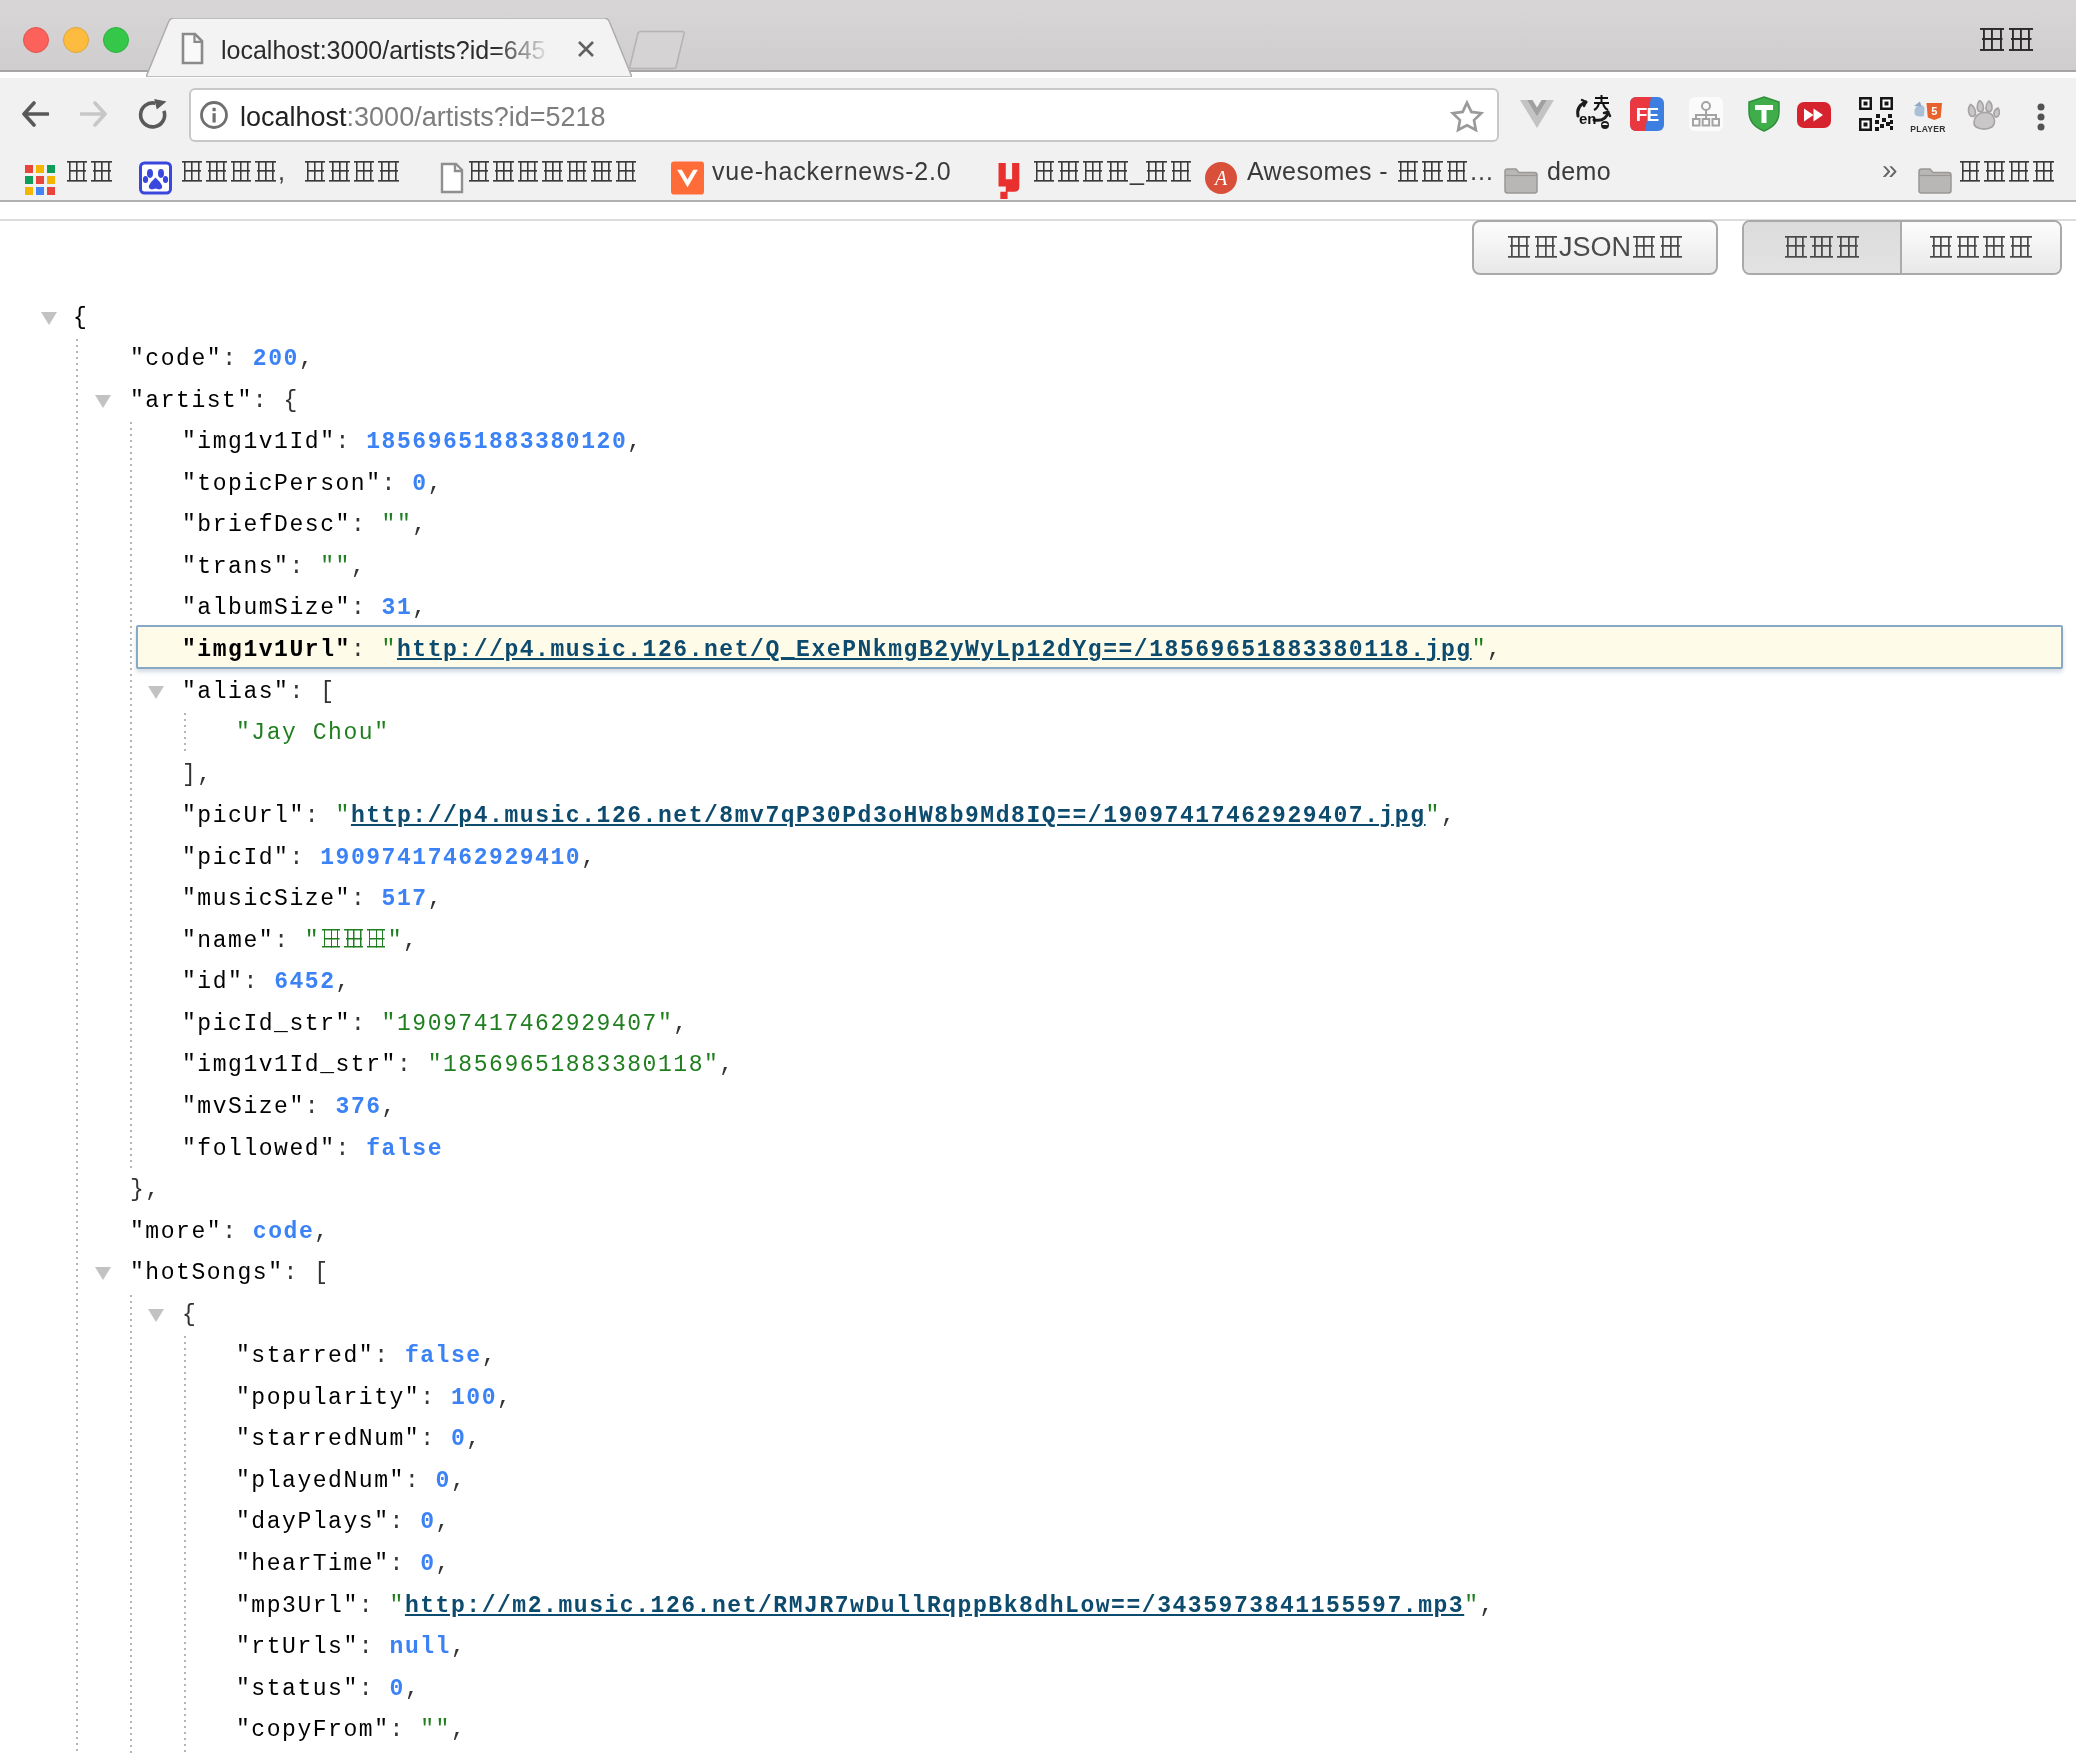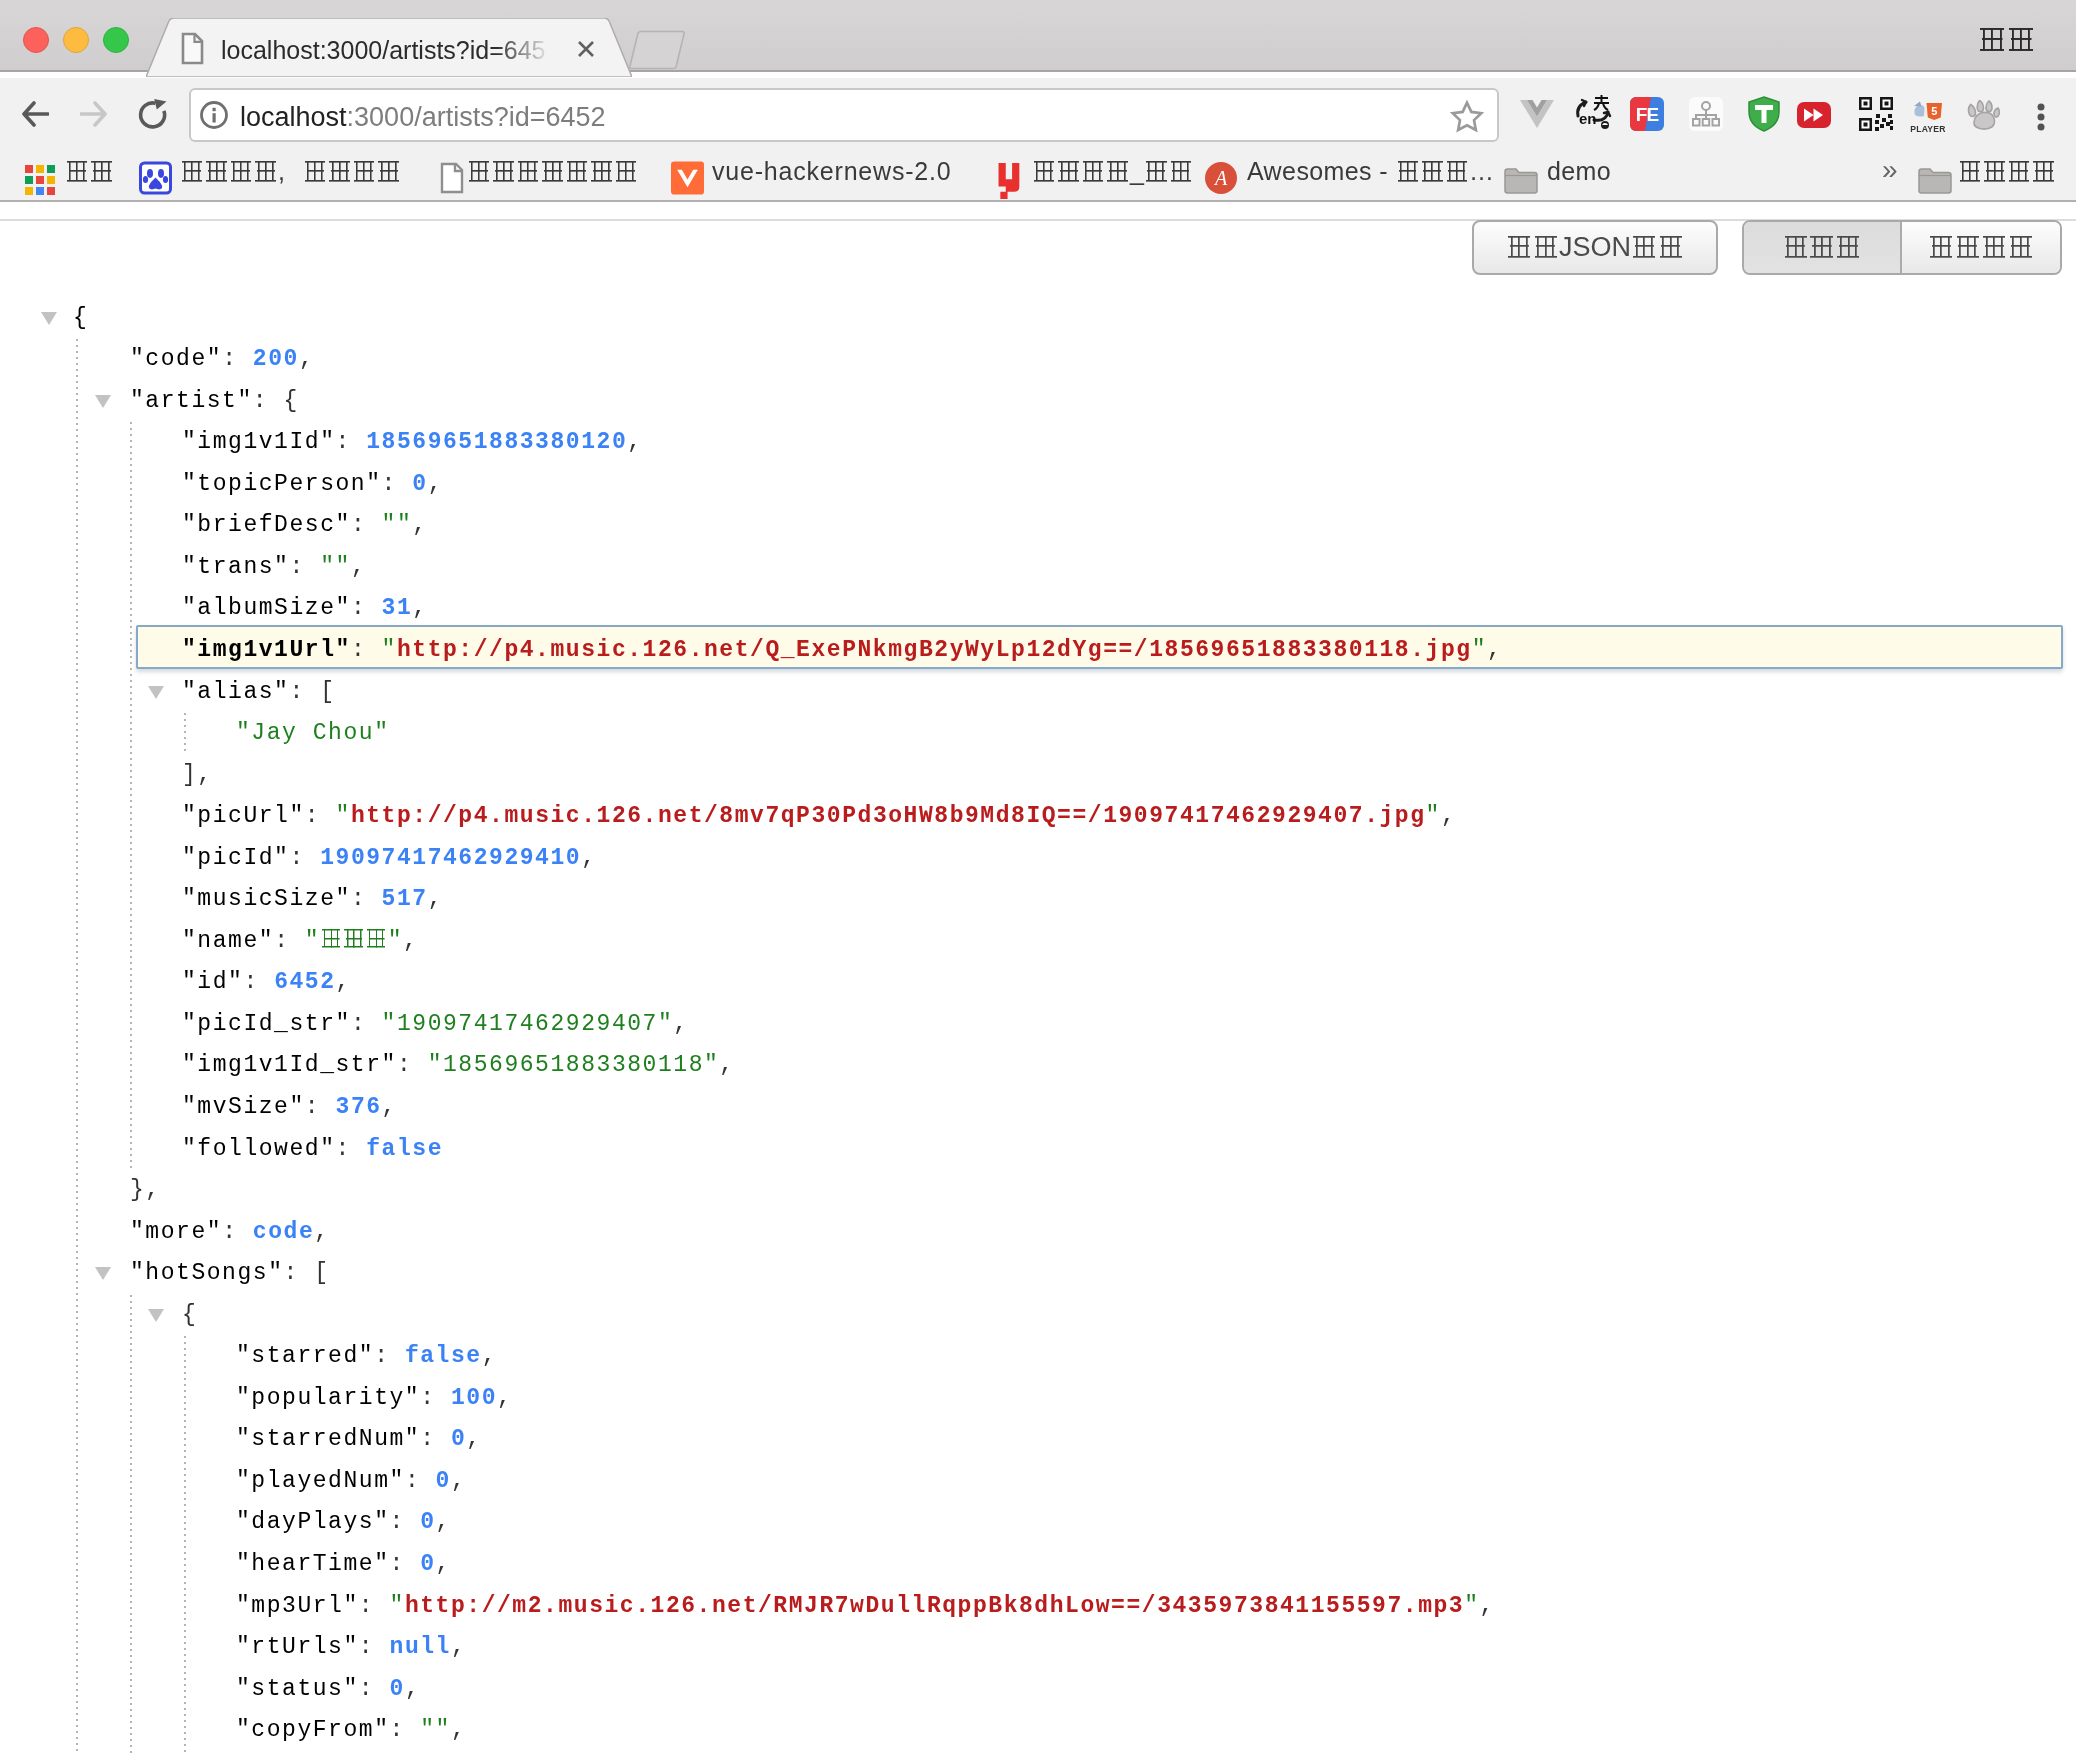--- a/index.html
+++ b/index.html
@@ -48,21 +48,21 @@
 #seg .sa{width:159px;background:linear-gradient(#dcdcdc,#e2e2e2);border-right:2px solid #ababab;line-height:51px}
 #seg .sb{width:159px;background:linear-gradient(#fdfdfd,#e8e8e8);line-height:51px}
 
 #json{position:absolute;left:0;top:93.6px;width:2076px;
   font-family:"Liberation Mono",monospace;font-size:23px;letter-spacing:1.55px;color:#333}
 .row{position:relative;height:41.55px;line-height:41.55px;white-space:pre}
 .l0{padding-left:73px}.l1{padding-left:130px}.l2{padding-left:182px}.l3{padding-left:236px}
 .k{color:#000}
 .n{color:#3b82f6;font-weight:bold}
 .s{color:#1f7f1f}
-.a{color:#b91c1c;font-weight:bold;}
+.a{color:#0c4a6e;font-weight:bold;text-decoration:underline}
 .tri{position:absolute;top:14px;width:0;height:0;border-left:8px solid transparent;
   border-right:8px solid transparent;border-top:13px solid #c2c2c2}
 .t0{left:41px}.t1{left:95px}.t2{left:148px}
 .guide{position:absolute;width:2px;
   background:repeating-linear-gradient(to bottom,#b5b5b5 0 2px,transparent 2px 6px)}
 #hl{position:absolute;left:136px;top:421px;width:1927px;height:44px;background:#fefbe8;
   border:2px solid #87a9c5;border-radius:2px;box-shadow:0 3px 4px rgba(130,150,170,.35)}
 </style>
 </head>
 <body>
@@ -96,21 +96,21 @@
   <svg class="navicon" style="left:137px;top:21px" width="32" height="32" viewBox="0 0 32 32">
     <path d="M26.9,11.8 A12,12 0 1 1 18.3,4.2" fill="none" stroke="#595959" stroke-width="3.6"></path>
     <path d="M17.2,0 L29.5,2.5 L19.8,10.5 Z" fill="#595959"></path>
   </svg>
   <div id="urlbar">
     <svg width="28" height="28" viewBox="0 0 28 28" style="position:absolute;left:9px;top:11px">
       <circle cx="14" cy="14" r="12.5" fill="none" stroke="#6f6f6f" stroke-width="2.8"></circle>
       <rect x="12.5" y="6.8" width="3.2" height="3.4" fill="#6f6f6f"></rect>
       <rect x="12.5" y="12.2" width="3.2" height="9.3" fill="#6f6f6f"></rect>
     </svg>
-    <div id="urltext"><span>localhost</span><span class="dim">:3000/artists?id=6452</span></div>
+    <div id="urltext"><span>localhost</span><span class="dim">:3000/artists?id=5218</span></div>
     <svg width="36" height="36" viewBox="0 0 24 24" style="position:absolute;right:12px;top:9px">
       <path d="M12 2.5 L14.9 8.6 L21.5 9.5 L16.7 14.1 L17.9 20.7 L12 17.5 L6.1 20.7 L7.3 14.1 L2.5 9.5 L9.1 8.6 Z" fill="none" stroke="#9a9a9a" stroke-width="1.8"></path>
     </svg>
   </div>
   <svg style="position:absolute;left:1520px;top:19px" width="34" height="32" viewBox="0 0 34 32">
 <path d="M0,3 L17,31 L34,3 L27,3 L17,19.5 L7,3 Z" fill="#c3c3c3"></path>
 <path d="M7,3 L12.5,3 L17,10.5 L21.5,3 L27,3 L17,19.5 Z" fill="#a0a0a0"></path>
 </svg>
 <svg style="position:absolute;left:1574px;top:16px" width="38" height="38" viewBox="0 0 38 38">
 <path d="M4,22 Q2,12 12,8" fill="none" stroke="#1c1c1c" stroke-width="3" stroke-linecap="round"></path>

